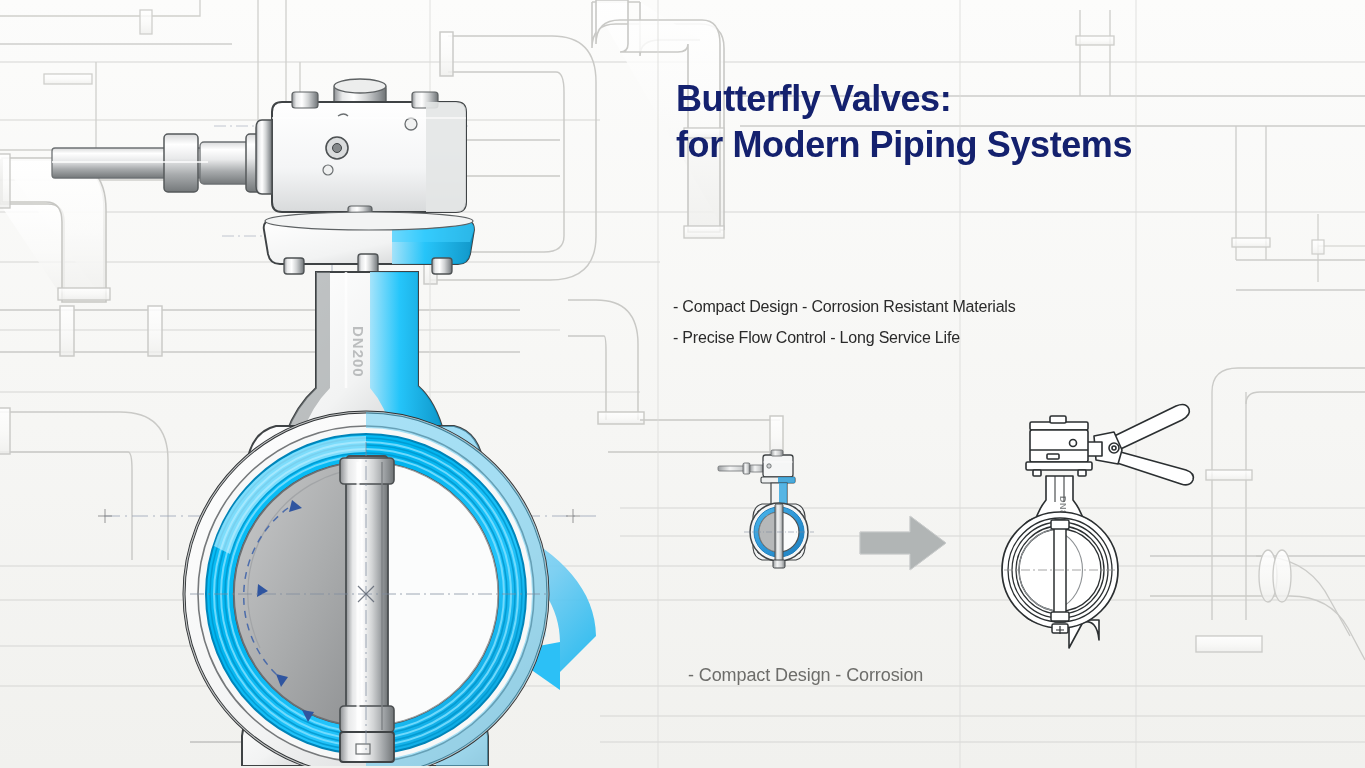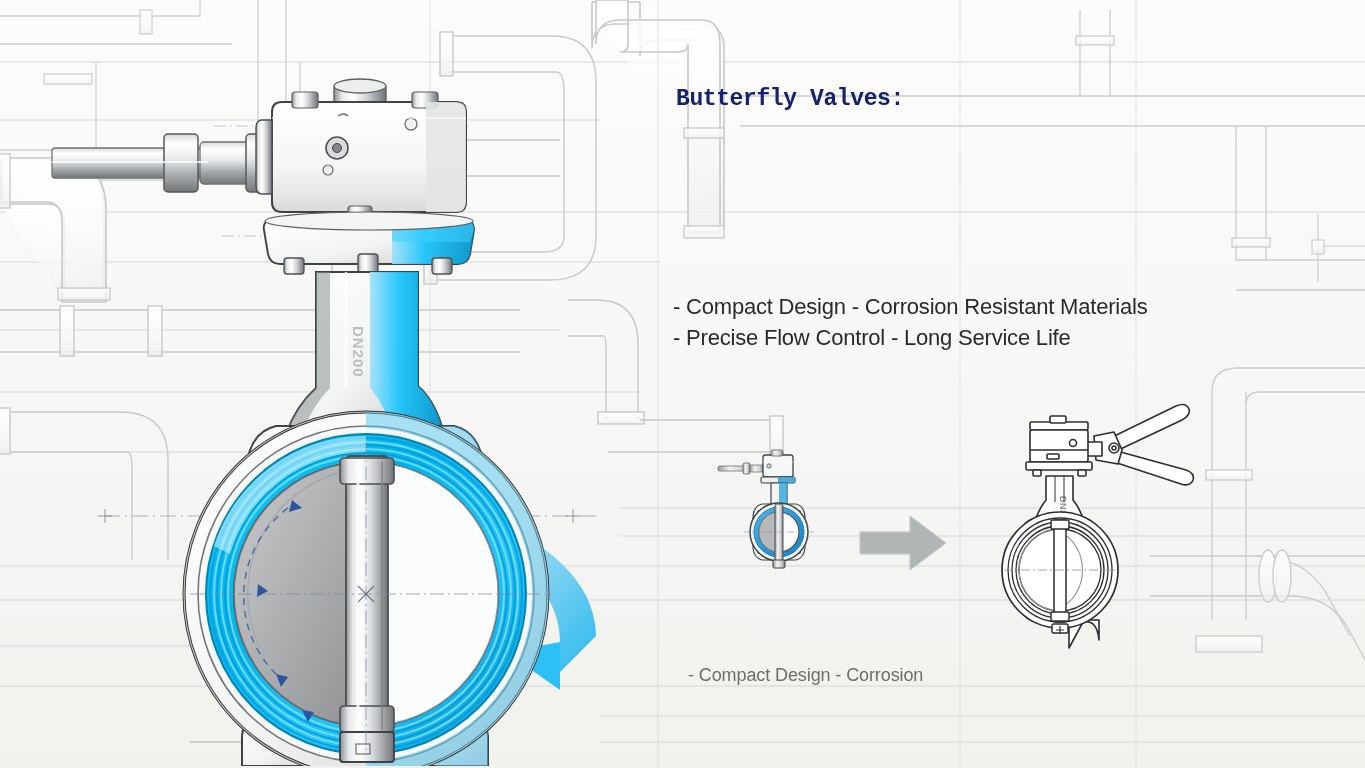--- a/index.html
+++ b/index.html
@@ -24,37 +24,37 @@
     pointer-events:none;
   }
 
   
   .title-block{
     position:absolute;
     left:676px; top:76px;
     width:660px;
   }
   .title-line{
-    font-family:Liberation Mono, monospace;
+    font-family:Liberation Sans, sans-serif;
     font-weight:bold;
-    font-size:23px;
+    font-size:36px;
     line-height:46px;
     letter-spacing:-0.4px;
     color:#14216e;
     white-space:nowrap;
   }
 
   
   .features{
     position:absolute;
     left:673px; top:291px;
     width:620px;
   }
   .feature-line{
-    font-size:22px;
+    font-size:16px;
     line-height:31px;
     color:#2a2a2a;
     letter-spacing:-0.2px;
     white-space:nowrap;
   }
 
   
   .caption{
     position:absolute;
     left:688px; top:663px;
@@ -583,20 +583,21 @@
     </g>
     <path d="M70,228 v8 M66,232 h8" stroke="#2b2f31" stroke-width="1.2" fill="none"></path>
 
     <g stroke="#8f8f8f" stroke-width="0.9" stroke-dasharray="9 3 2 3" opacity="0.9" fill="none">
       <path d="M14,172 H128"></path>
     </g>
   </svg>
 
   <div class="title-block">
     <div class="title-line">Butterfly Valves:</div>
+    <div class="title-line">for Modern Piping Systems</div>
   </div>
 
   <div class="features">
     <div class="feature-line">- Compact Design - Corrosion Resistant Materials</div>
     <div class="feature-line">- Precise Flow Control - Long Service Life</div>
   </div>
 
   <div class="caption">
     <div class="caption-line">- Compact Design - Corrosion</div>
   </div>

